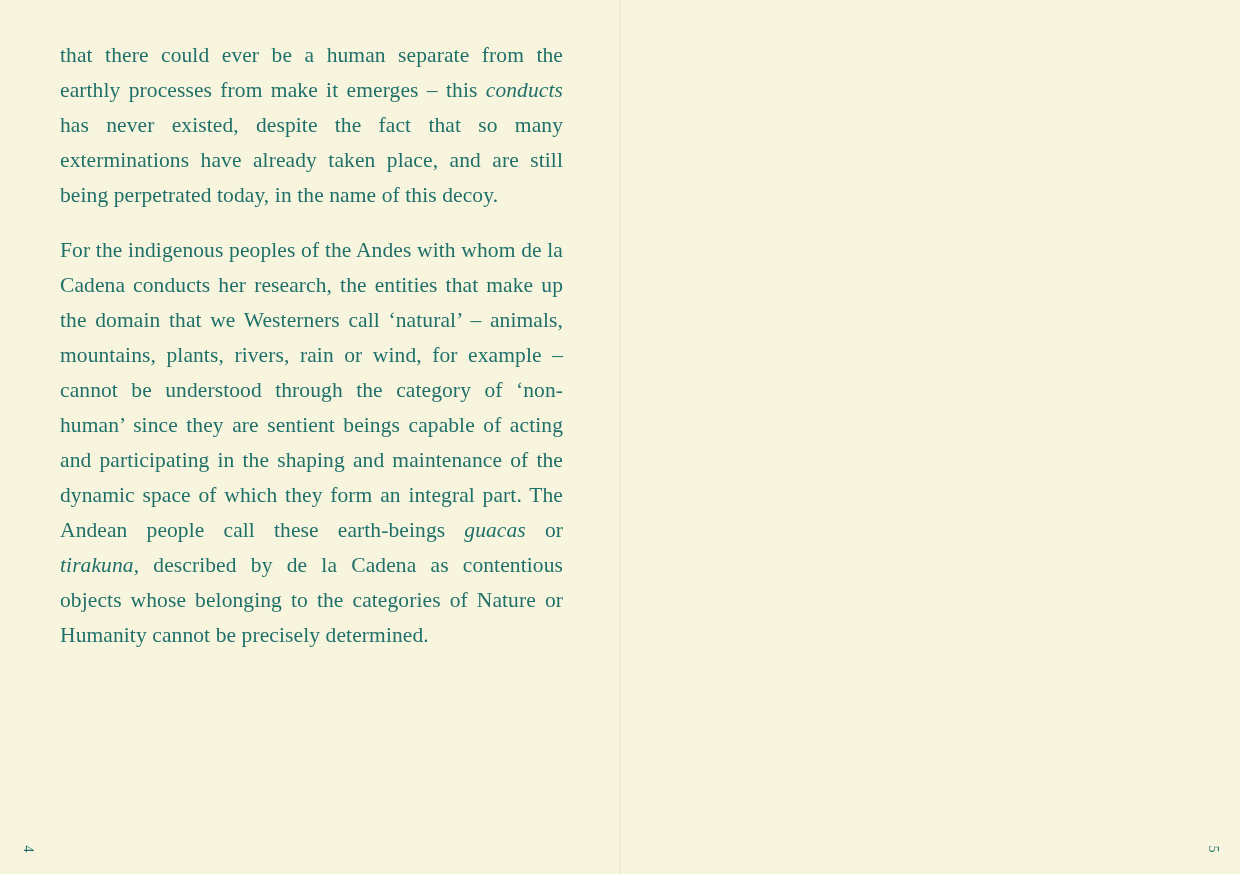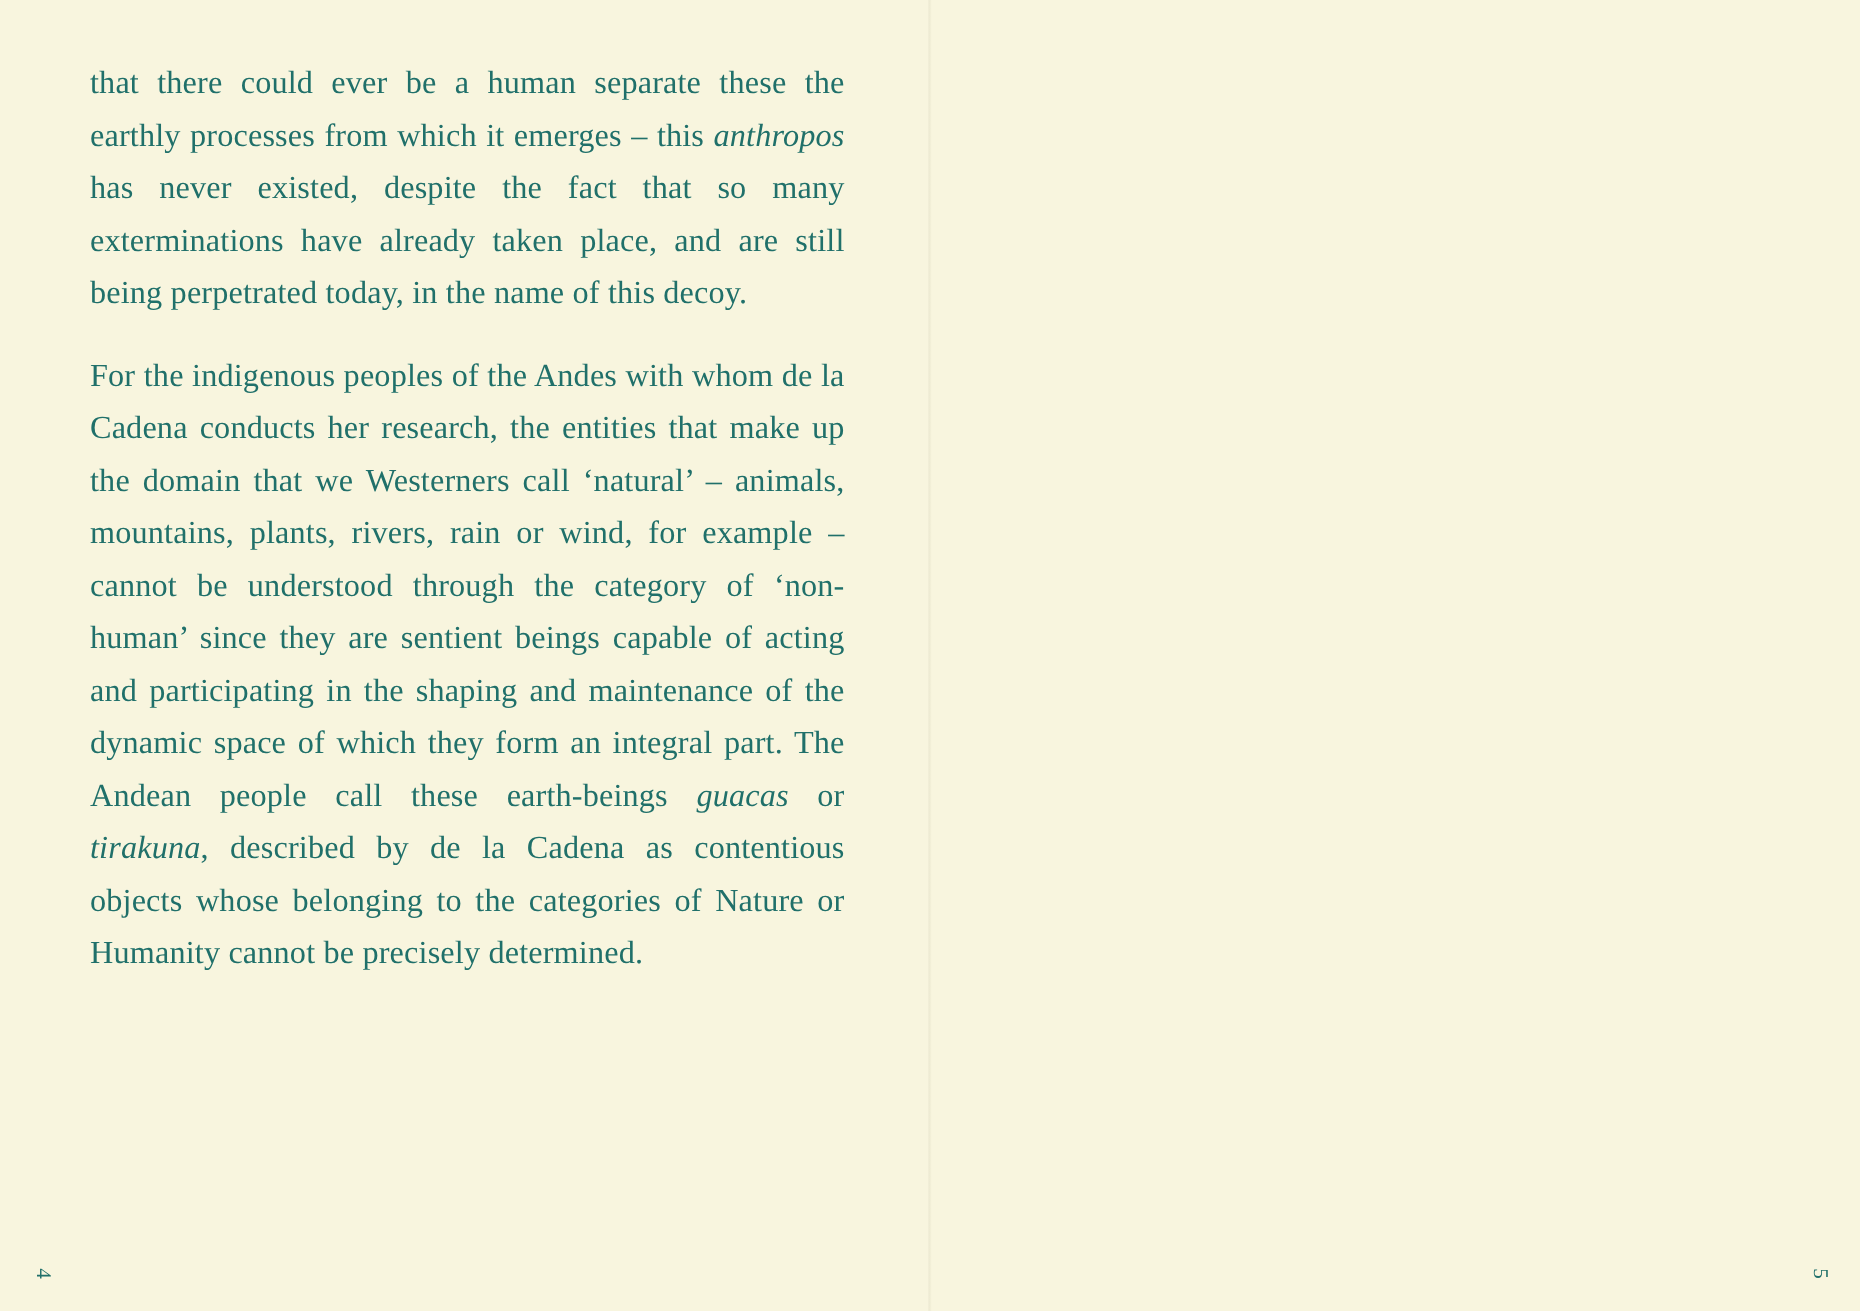--- a/index.html
+++ b/index.html
@@ -76,21 +76,21 @@
     transform-origin: center;
   }
 </style>
 </head>
 <body>
 
 <div class="spread">
 
   <section class="page">
     <div class="text-block left-text">
-      <p><span>that there could ever be a human separate these the earthly processes from which it emerges – this </span><em>anthropos</em><span> has never existed, despite the fact that so many exterminations have already taken place, and are still being perpetrated today, in the name of this decoy.</span></p>
+      <p><span>that there could ever be a human separate from the earthly processes from make it emerges – this </span><em>conducts</em><span> has never existed, despite the fact that so many exterminations have already taken place, and are still being perpetrated today, in the name of this decoy.</span></p>
       <p><span>For the indigenous peoples of the Andes with whom de la Cadena conducts her research, the entities that make up the domain that we Westerners call ‘natural’ – animals, mountains, plants, rivers, rain or wind, for example – cannot be understood through the category of ‘non-human’ since they are sentient beings capable of acting and participating in the shaping and maintenance of the dynamic space of which they form an integral part. The Andean people call these earth-beings </span><em>guacas</em><span> or </span><em>tirakuna</em><span>, described by de la Cadena as contentious objects whose belonging to the categories of Nature or Humanity cannot be precisely determined.</span></p>
     </div>
     <div class="folio folio-left">4</div>
   </section>
 
   <section class="page">
 
     <div class="folio folio-right">5</div>
   </section>
 

